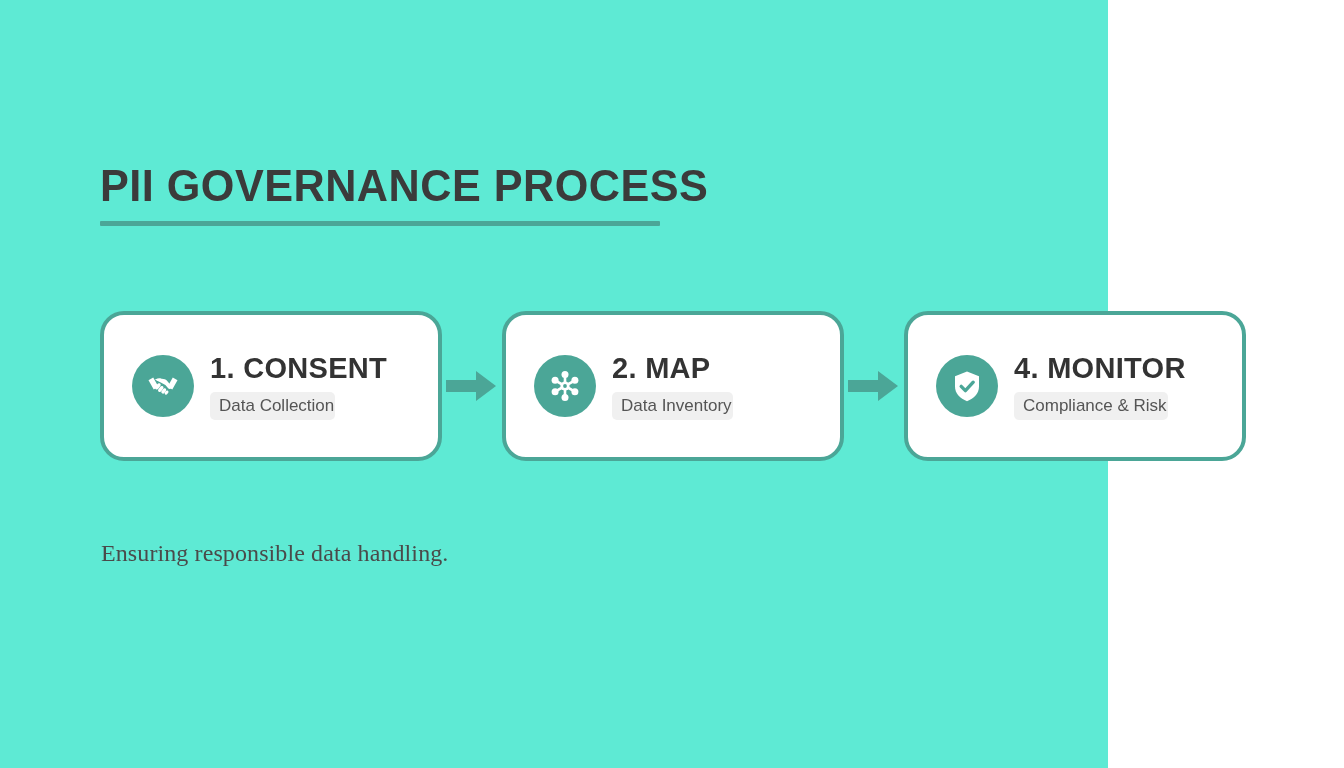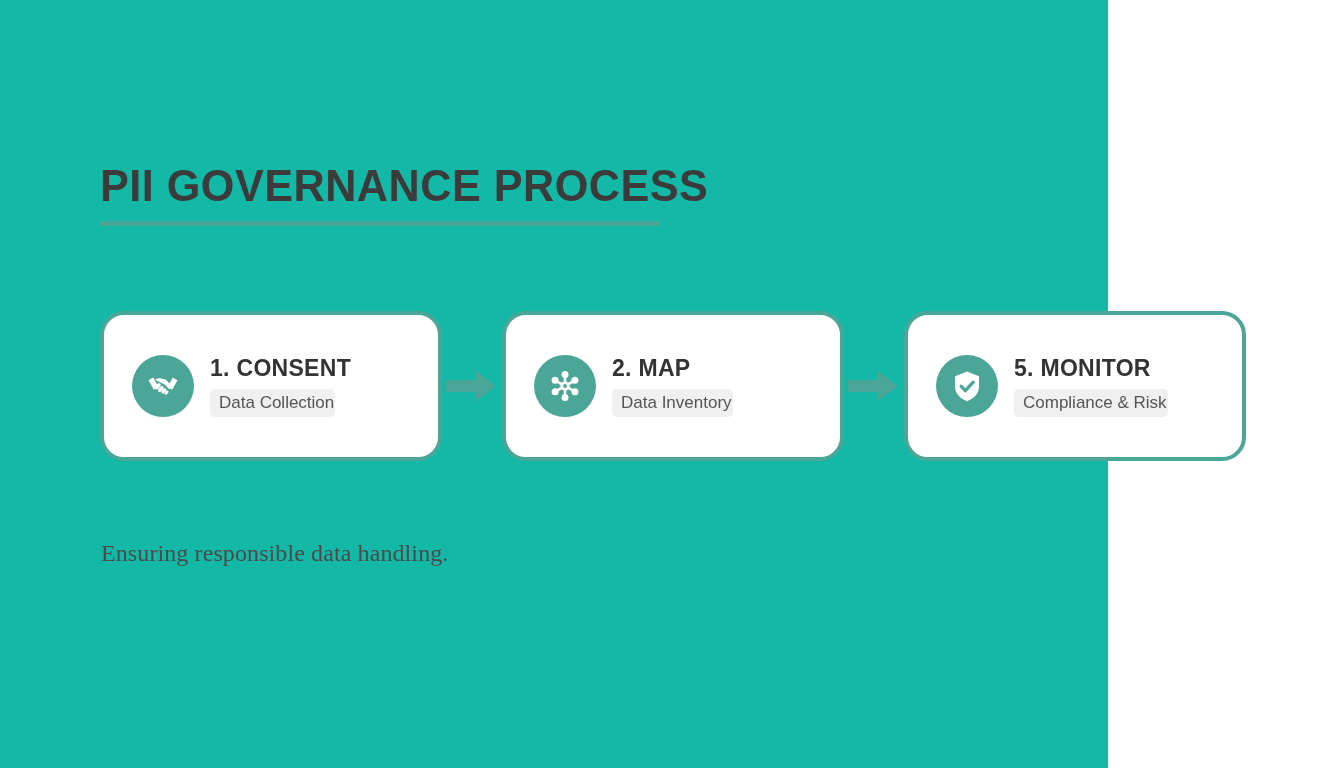--- a/index.html
+++ b/index.html
@@ -9,21 +9,21 @@
     height: 768px;
     background: #ffffff;
     font-family: "Liberation Sans", sans-serif;
     overflow: hidden;
   }
 
   .slide {
     position: relative;
     width: 1108px;
     height: 768px;
-    background: #14b8a6;
+    background: #5eead4;
   }
 
   
   .title-block {
     position: absolute;
     left: 100px;
     top: 162px;
   }
 
   .slide-title {
@@ -85,21 +85,21 @@
   .card-text {
     margin-left: 16px;
     display: flex;
     flex-direction: column;
     align-items: flex-start;
     gap: 7px;
   }
 
   .card-heading {
     font-family: "Liberation Sans Narrow", "Liberation Sans", sans-serif;
-    font-size: 23px;
+    font-size: 29px;
     font-weight: bold;
     color: #333333;
     letter-spacing: 0.3px;
     white-space: nowrap;
     text-align: center;
   }
 
   .card-chip {
     font-size: 17px;
     color: #555555;
@@ -208,21 +208,21 @@
     </div>
 
     <div class="step-card">
       <div class="icon-circle">
         <svg width="40" height="40" viewBox="0 0 40 40" aria-hidden="true">
           <path d="M20 5.5 L32 10.2 L32 20.5 C32 27.6 26.9 32.6 20 35.2 C13.1 32.6 8 27.6 8 20.5 L8 10.2 Z" fill="#ffffff"></path>
           <path d="M14.2 20.4 L18.4 24.6 L26.2 16.2" fill="none" stroke="#4ba697" stroke-width="3.4" stroke-linecap="round" stroke-linejoin="round"></path>
         </svg>
       </div>
       <div class="card-text">
-        <div class="card-heading">5. MONITOR</div>
+        <div class="card-heading">4. MONITOR</div>
         <div class="card-chip">Compliance &amp; Risk</div>
       </div>
     </div>
 
   </div>
 
   <div class="caption">Ensuring responsible data handling.</div>
 
 </div>
 

